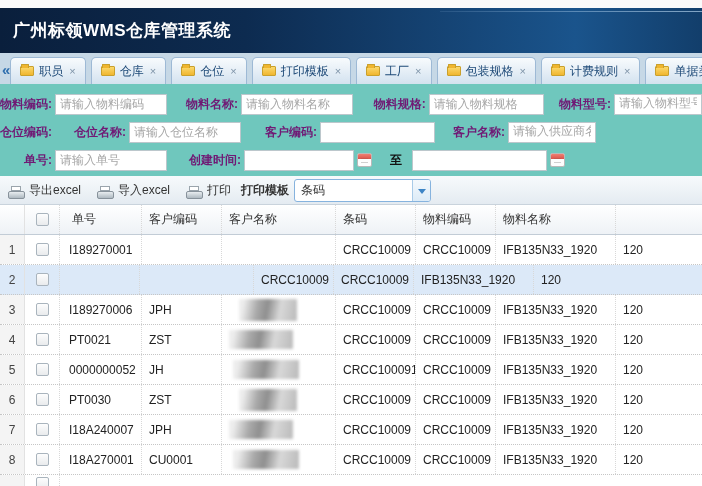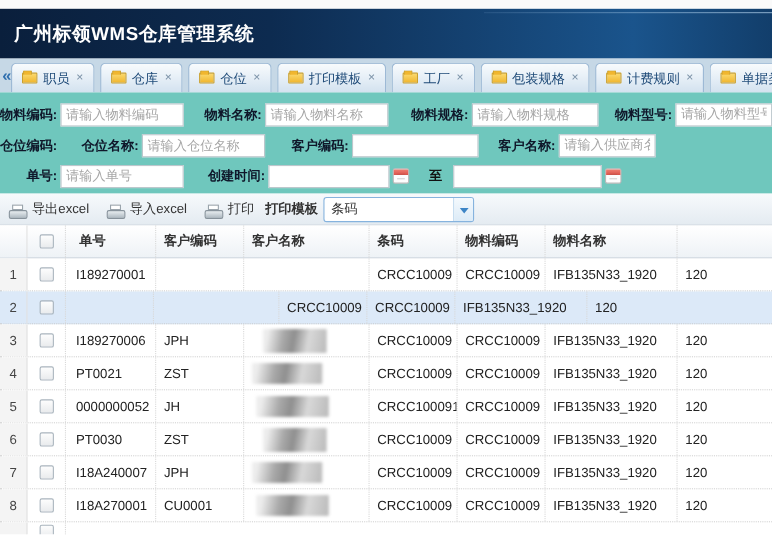--- a/index.html
+++ b/index.html
@@ -29,21 +29,21 @@
   .tab .folder-icon { position:relative; width:14px; height:10px; margin-right:5px;
     background:linear-gradient(#fbd96d,#f0b62f); border:1px solid #caa02c; border-radius:1px; }
   .tab .folder-icon::before { content:""; position:absolute; top:-3px; left:0; width:6px;
     height:3px; background:#f0b62f; border:1px solid #caa02c; border-bottom:none;
     border-radius:1px 1px 0 0; }
   .tab .tab-close { margin-left:6px; color:#7d93a8; font-size:11px; cursor:pointer; }
 
   
   .filter-area { height:92px; background:#6fc7bd; padding-top:6px; }
   .frow { display:flex; align-items:center; height:28px; font-size:12px; }
-  .flabel { font-weight:bold; color:#0f172a; text-align:right; white-space:nowrap; }
+  .flabel { font-weight:bold; color:#701a75; text-align:right; white-space:nowrap; }
   .lw1 { width:52px; } .lw2 { width:74px; } .lw3 { width:76px; } .lw4 { width:70px; }
   .finput { height:21px; border:1px solid #bcc7cc; background:#fff; font-size:12px;
     color:#000000; padding:0 4px; margin-left:3px; font-family:"Liberation Sans",sans-serif; }
   .finput::placeholder { color:#a6a6a6; }
   .iw1 { width:112px; } .iw2 { width:112px; } .iw3 { width:115px; } .iw4 { width:88px;font-family:Liberation Mono, monospace; }
   .date-wrap { display:flex; align-items:center; margin-left:3px; }
   .date-input { height:21px; border:1px solid #bcc7cc; background:#fff; }
   .dw1 { width:110px; } .dw2 { width:135px; }
   .calendar-icon { position:relative; width:15px; height:14px; margin-left:3px;
     background:#fdfdfd; border:1px solid #b9b9b9; border-radius:2px; }
@@ -72,21 +72,21 @@
     background:linear-gradient(#f4f9fd,#dcebf7); border-left:1px solid #a9cbe8;
     border-radius:0 2px 2px 0; }
   .tpl-select .sel-arrow::after { content:""; position:absolute; left:5px; top:9px;
     border-left:4px solid transparent; border-right:4px solid transparent;
     border-top:5px solid #3d85c6; }
 
   
   .grid { font-size:12px; color:#222; }
   .grow { display:flex; height:30px; align-items:stretch; border-bottom:1px dotted #c6c6c6;
     background:#fff; }
-  .grow.header { background:linear-gradient(#ffffff,#eef2f6); font-weight:bold; color:#333;
+  .grow.header { background:linear-gradient(#ffffff,#eef2f6); font-weight:normal; color:#333;
     border-bottom:1px solid #c2ccd6; }
   .grow.selected { background:#dce9f8; }
   .gcell { display:flex; align-items:center; padding-left:7px; overflow:hidden;
     white-space:nowrap; border-right:1px dotted #d8d8d8; }
   .c-num { width:25px; justify-content:center; padding-left:0; background:#f4f4f4;
     color:#444; border-right:1px solid #e2e2e2; }
   .grow.selected .c-num { background:#dce9f8; }
   .grow.header .c-num { background:linear-gradient(#ffffff,#eef2f6); }
   .c-check { width:35px; justify-content:center; padding-left:0; }
   .c-order { width:82px; padding-left:9px; }

